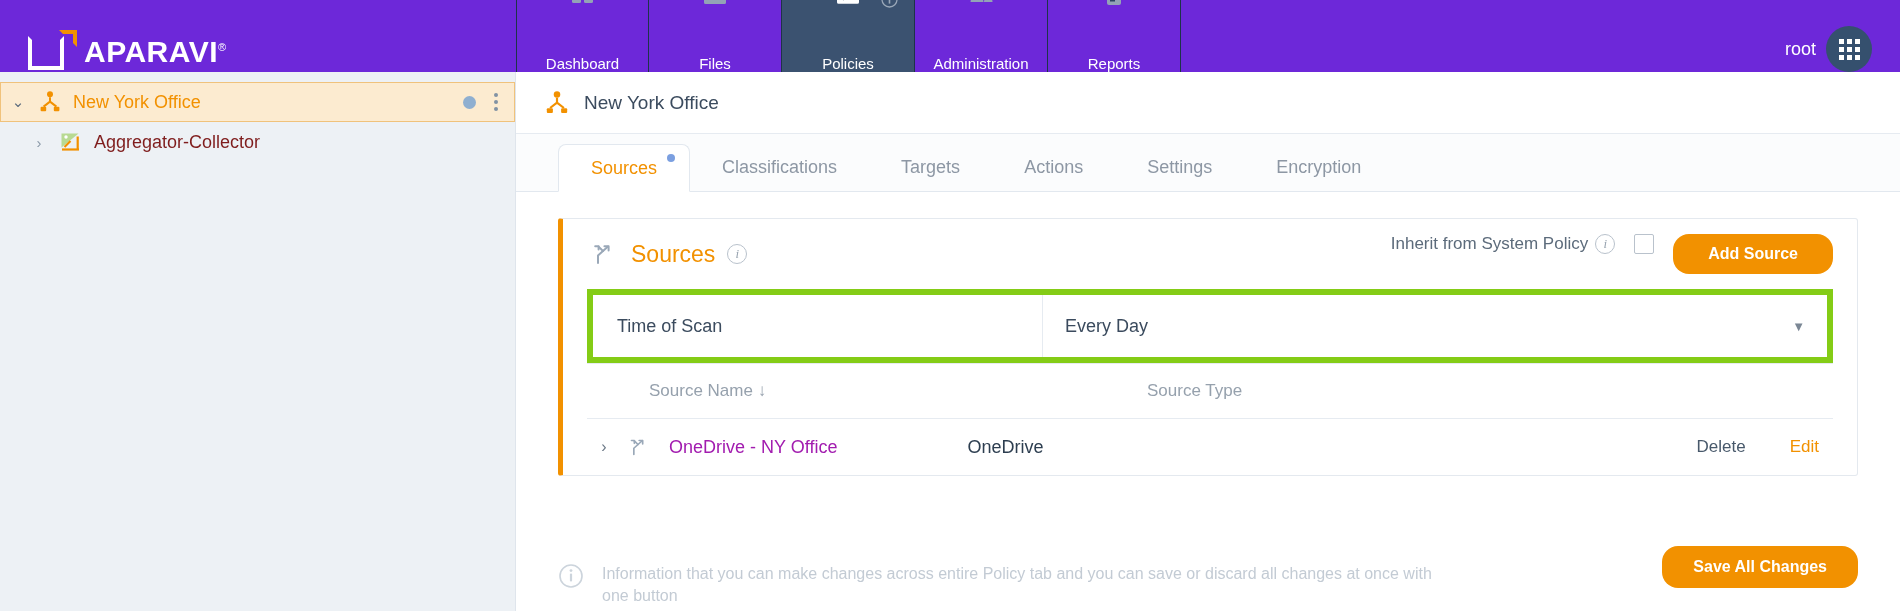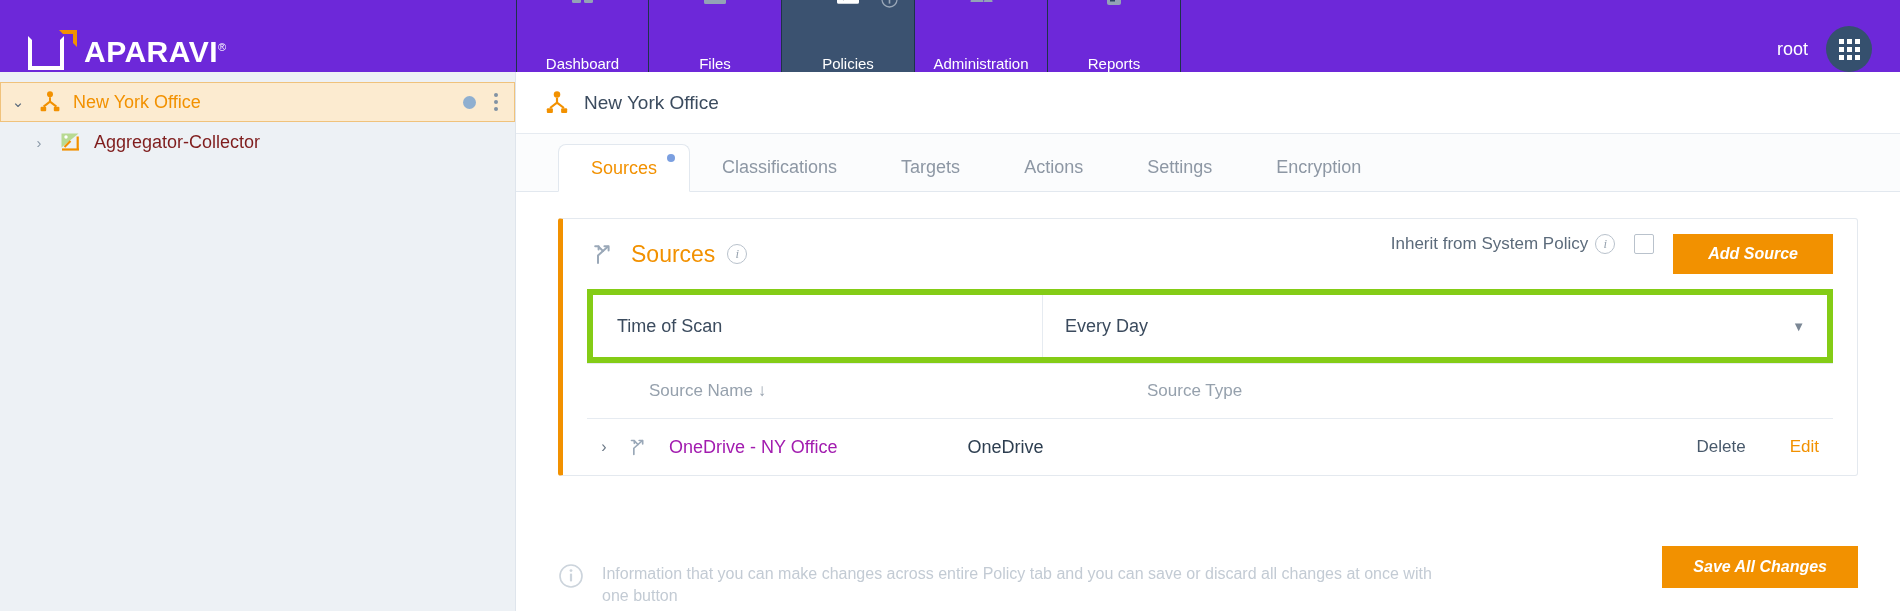--- a/index.html
+++ b/index.html
@@ -46,21 +46,21 @@
     border-right: 1px solid #1e3349;
     gap: 40px;
   }
   .navtab:first-child { border-left: 1px solid #1e3349; }
   .navtab.active { background: #3B5270; }
   .navtab .ico { height: 26px; display: flex; align-items: center; justify-content: center; margin-bottom: 6px; }
   .navtab .lbl { color: #ffffff; font-size: 15px; }
   .navtab .tabinfo { position: absolute; top: 8px; right: 16px; }
 
   .topright {
-    margin-left: auto; display: flex; align-items: center; gap: 18px; padding-right: 28px;
+    margin-left: auto; display: flex; align-items: center; gap: 10px; padding-right: 28px;
   }
   .username { color: #ffffff; font-size: 18px; }
   .grid-btn {
     width: 46px; height: 46px; border-radius: 50%;
     background: #35506E; display: flex; align-items: center; justify-content: center;
     cursor: pointer;
   }
   .grid-btn .dots { display: grid; grid-template-columns: repeat(3, 5px); gap: 3px; }
   .grid-btn .dots i { width: 5px; height: 5px; background: #ffffff; display: block; }
 
@@ -136,22 +136,22 @@
     color: #98a4b0; font-size: 13px; display: inline-flex; align-items: center; justify-content: center;
     font-family: "Liberation Serif", serif; font-style: italic; margin-left: 12px;
   }
   .head-right { margin-left: auto; display: flex; align-items: flex-start; gap: 7px; }
   .inherit-label { font-size: 17px; color: #5c6b7b; }
   .chk {
     width: 20px; height: 20px; border: 1.5px solid #b9c2cc; background: #fff;
     border-radius: 2px; cursor: pointer; margin: 0 12px;
   }
   .btn {
-    border-radius: 0; font-size: 16px; cursor: pointer; display: inline-flex;
-    align-items: center; justify-content: center; border: 1px solid transparent; font-style: italic;
+    border-radius: 16px; font-size: 16px; cursor: pointer; display: inline-flex;
+    align-items: center; justify-content: center; border: 1px solid transparent;
   }
   .btn-primary { background: #F29100; color: #ffffff; font-weight: bold; height: 40px; padding: 0 34px; }
   .btn-ghost { background: #ffffff; color: #3b4b5e; border: 1px solid #d6dde5; height: 42px; padding: 0 26px; }
 
   .inner-box { margin: 0 24px 0 24px; border: 6px solid #84cc16; }
   .scanrow { display: flex; align-items: stretch; height: 62px; }
   .scanlabel {
     width: 450px; min-width: 450px; display: flex; align-items: center;
     padding-left: 24px; font-size: 18px; color: #3b4b5e;
     border-right: 1px solid #e6ebf1;

